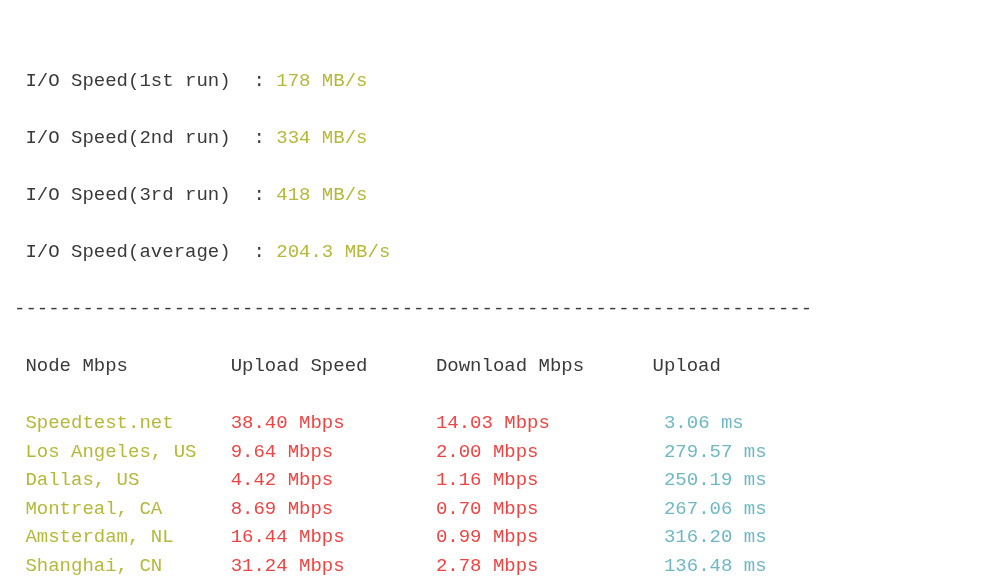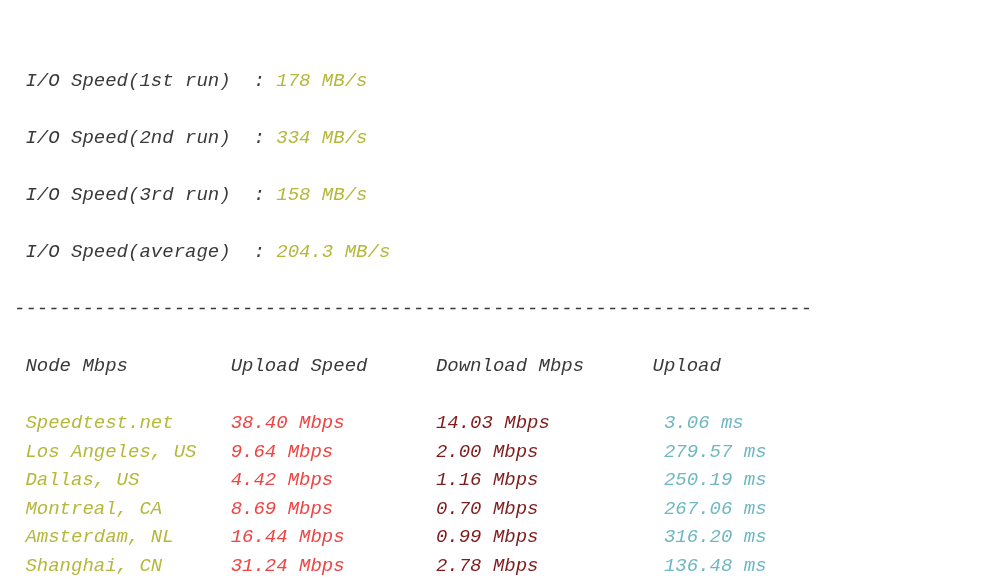--- a/index.html
+++ b/index.html
@@ -7,32 +7,32 @@
     padding: 10px 14px;
     background: #ffffff;
     font-family: "Menlo", "Consolas", "Courier New", monospace;
     font-size: 19px;
     line-height: 1.5;
     color: #3a3a3a;
     white-space: pre;
   }
   .label { color: #3a3a3a; }
   .yellow { color: #b5b83a; }
-  .red    { color: #7f1d1d; text-align: center; }
+  .red    { color: #ef4444; text-align: center; }
   .green  { color: #ef4444; }
   .cyan   { color: #6fb8c2; }
-  .row    { display: block; font-style: italic; }
+  .row    { display: block; }
   .hr     { color: #3a3a3a; }
 </style>
 </head>
 <body>
 
 <span class="row"><span class="label"> I/O Speed(1st run) </span><span class="label"> : </span><span class="yellow">178 MB/s</span></span>
 <span class="row"><span class="label"> I/O Speed(2nd run) </span><span class="label"> : </span><span class="yellow">334 MB/s</span></span>
-<span class="row"><span class="label"> I/O Speed(3rd run) </span><span class="label"> : </span><span class="yellow">158 MB/s</span></span>
+<span class="row"><span class="label"> I/O Speed(3rd run) </span><span class="label"> : </span><span class="yellow">418 MB/s</span></span>
 <span class="row"><span class="label"> I/O Speed(average) </span><span class="label"> : </span><span class="yellow">204.3 MB/s</span></span>
 <span class="row hr">----------------------------------------------------------------------</span>
 <span class="row"><span class="label"> Node Mbps         </span><span class="label">Upload Speed      </span><span class="label">Download Mbps      </span><span class="label">Upload</span></span>
 <div id="rows-container"><span class="row"><span class="yellow"> Speedtest.net     </span><span class="green">38.40 Mbps        </span><span class="red">14.03 Mbps          </span><span class="cyan">3.06 ms</span></span><span class="row"><span class="yellow"> Los Angeles, US   </span><span class="green">9.64 Mbps         </span><span class="red">2.00 Mbps           </span><span class="cyan">279.57 ms</span></span><span class="row"><span class="yellow"> Dallas, US        </span><span class="green">4.42 Mbps         </span><span class="red">1.16 Mbps           </span><span class="cyan">250.19 ms</span></span><span class="row"><span class="yellow"> Montreal, CA      </span><span class="green">8.69 Mbps         </span><span class="red">0.70 Mbps           </span><span class="cyan">267.06 ms</span></span><span class="row"><span class="yellow"> Amsterdam, NL     </span><span class="green">16.44 Mbps        </span><span class="red">0.99 Mbps           </span><span class="cyan">316.20 ms</span></span><span class="row"><span class="yellow"> Shanghai, CN      </span><span class="green">31.24 Mbps        </span><span class="red">2.78 Mbps           </span><span class="cyan">136.48 ms</span></span><span class="row"><span class="yellow"> Chongqing, CN     </span><span class="green">0.39 Mbps         </span><span class="red">0.36 Mbps           </span><span class="cyan">214.68 ms</span></span></div>
 
 
 
 
 
 

